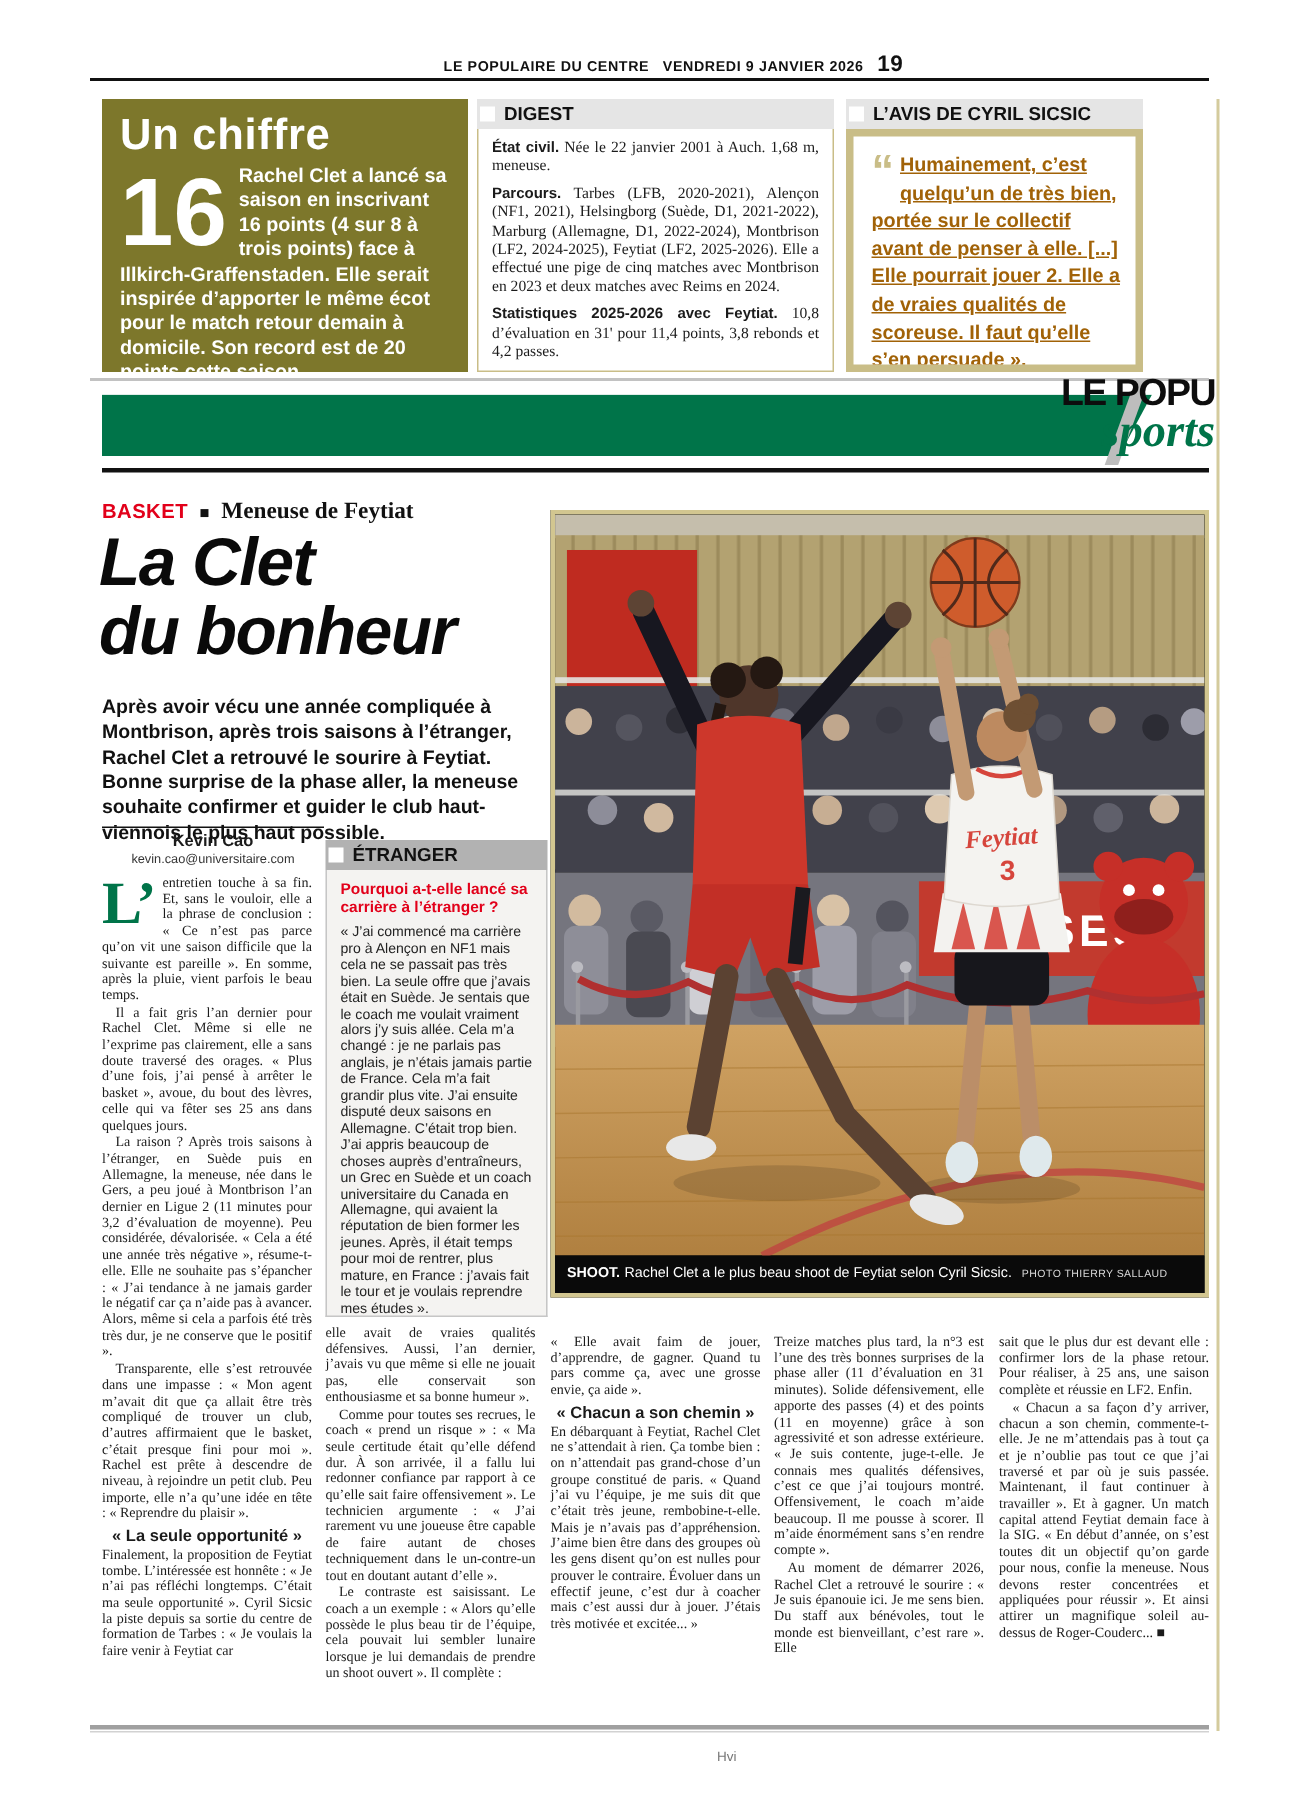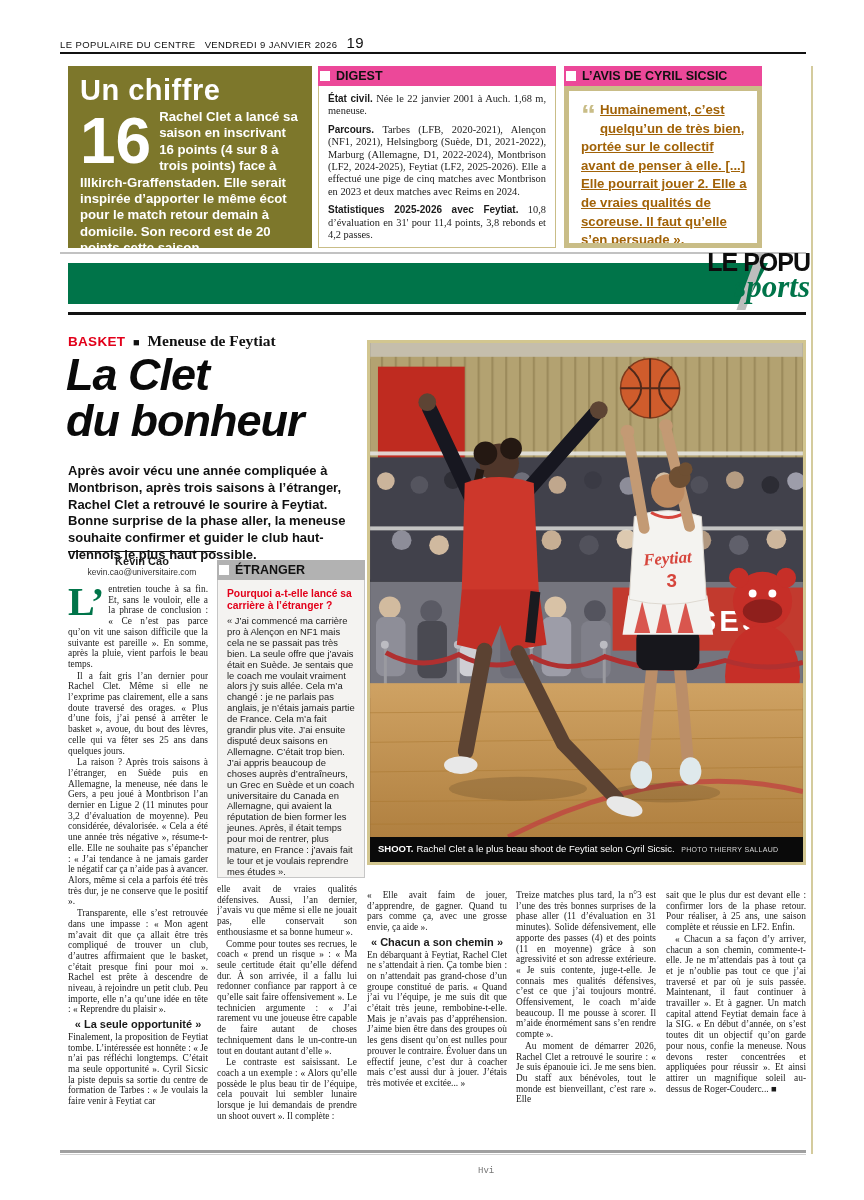--- a/index.html
+++ b/index.html
@@ -2,33 +2,33 @@
 <html><head>
 <meta charset="utf-8">
 <style>
   * { margin:0; padding:0; box-sizing:border-box; }
   html,body { background:#ffffff; }
   body { font-family:"Liberation Serif", serif; color:#1b1b1b; }
   .page { position:relative; width:864px; height:1200px; background:#fff; overflow:hidden; }
   .abs { position:absolute; }
 
   
-  .folio { top:34px; left:60px; width:746px; text-align:left; font-family:"Liberation Sans",sans-serif; font-weight:normal; font-size:9.5px; letter-spacing:.4px; color:#111; }
+  .folio { top:34px; left:76px; width:746px; text-align:center; font-family:"Liberation Sans",sans-serif; font-weight:bold; font-size:9.5px; letter-spacing:.4px; color:#111; }
   .folio .pgnum { font-size:15px; margin-left:6px; }
   .folio-rule { top:52px; left:60px; width:746px; height:2px; background:#111; }
 
   
   .chiffre { left:68px; top:66px; width:244px; height:182px; background:#7d772b; color:#fff; padding:8px 12px; font-family:"Liberation Sans",sans-serif; }
   .chiffre h2 { font-size:29px; font-weight:bold; letter-spacing:.5px; margin-bottom:2px; }
   .chiffre .bignum { float:left; font-size:64px; font-weight:bold; line-height:.88; margin:4px 8px 0 0; }
   .chiffre .ctext { font-size:13.2px; font-weight:bold; line-height:16.4px; }
 
   
   .boxhead { height:20px; display:flex; align-items:center; gap:6px; padding:0 2px; font-family:"Liberation Sans",sans-serif; font-weight:bold; font-size:12.5px; color:#111; }
-  .boxhead.tan { background:#ec4899;text-align:right; }
+  .boxhead.tan { background:#e5e5e5;text-align:right; }
   .boxhead.gray { background:#b2b2b2; }
   .wsq { width:10px; height:10px; background:#fff; display:inline-block; }
 
   .digest { left:318px; top:66px; width:238px; height:182px; }
   .digest-body { border:1.5px solid #c9bd87; border-top:none; height:162px; padding:7px 9px; font-size:10.4px; line-height:12.4px; text-align:justify; overflow:hidden; }
   .digest-body p { margin-bottom:6px; }
   .digest-body b { font-family:"Liberation Sans",sans-serif; font-size:10px; }
 
   .avis { left:564px; top:66px; width:198px; height:182px; }
   .avis-body { border:5px solid #c9bd87; height:162px; background:#fff; padding:10px 10px 6px 12px; overflow:hidden; }
@@ -77,21 +77,21 @@
   
   .photo { left:367px; top:340px; width:439px; border:3px solid #d2c690; background:#000; }
   .photo svg { display:block; }
   .caption { background:#0a0a0a; color:#fff; font-family:"Liberation Sans",sans-serif; font-size:9.5px; padding:6px 8px 7px; line-height:11px; }
   .caption b { margin-right:3px; }
   .caption .credit { font-size:7px; color:#d8d8d8; margin-left:4px; letter-spacing:.3px; }
 
   .bot-rule1 { left:60px; top:1150px; width:746px; height:3px; background:#a0a0a0; }
   .bot-rule2 { left:60px; top:1154px; width:746px; height:1px; background:#d2d2d2; }
   .right-rule { left:811px; top:66px; width:2px; height:1088px; background:#d4cb9d; }
-  .footer-mark { left:478px; top:1166px; font-size:9px; color:#777; font-family:Liberation Mono, monospace; }
+  .footer-mark { left:478px; top:1166px; font-size:9px; color:#777; font-family:Liberation Sans, sans-serif; }
 </style>
 </head>
 <body>
 
 <div class="page">
 
   <div class="abs folio">
     <span>LE POPULAIRE DU CENTRE</span>&nbsp;&nbsp;
     <span>VENDREDI 9 JANVIER 2026</span>
     <span class="pgnum">19</span>

